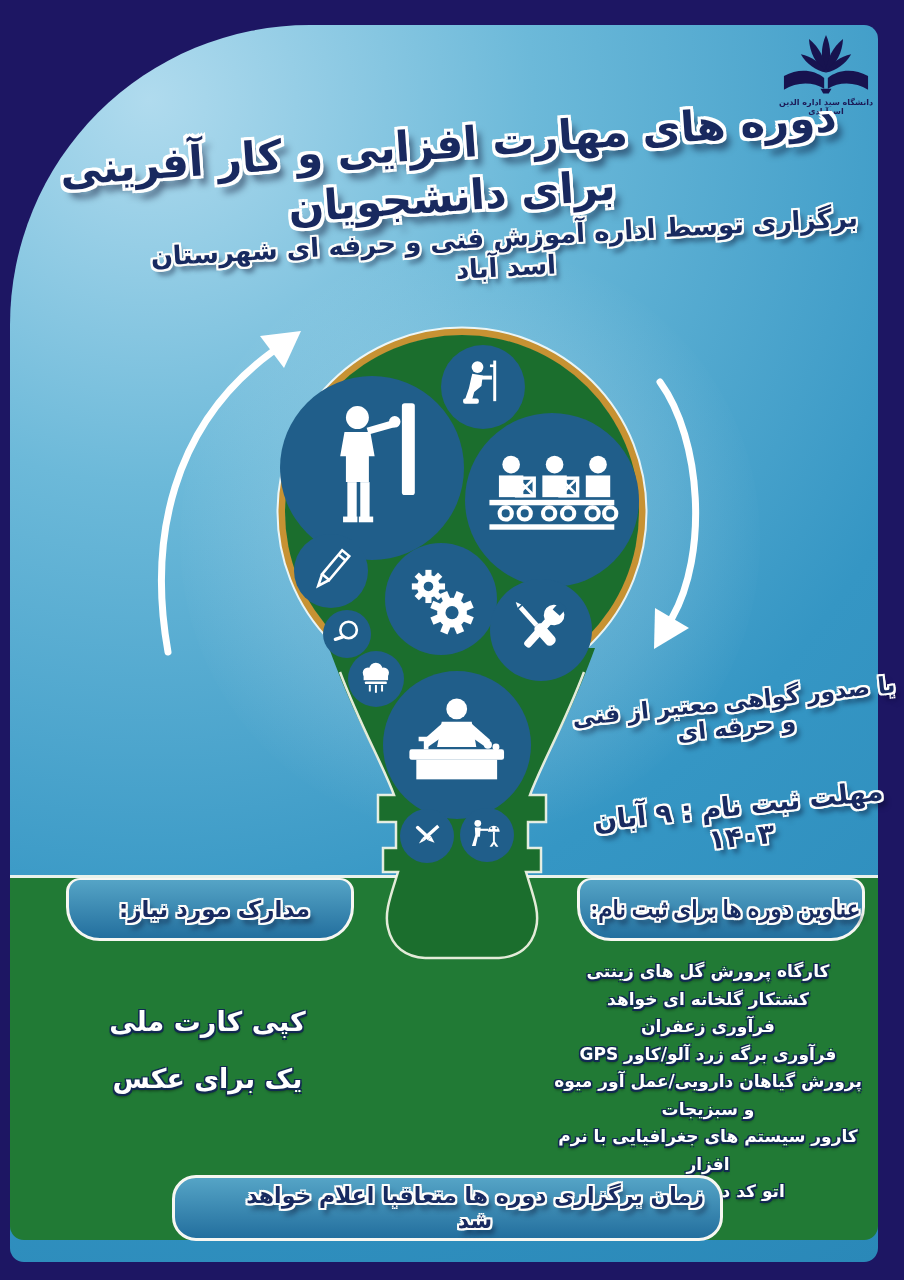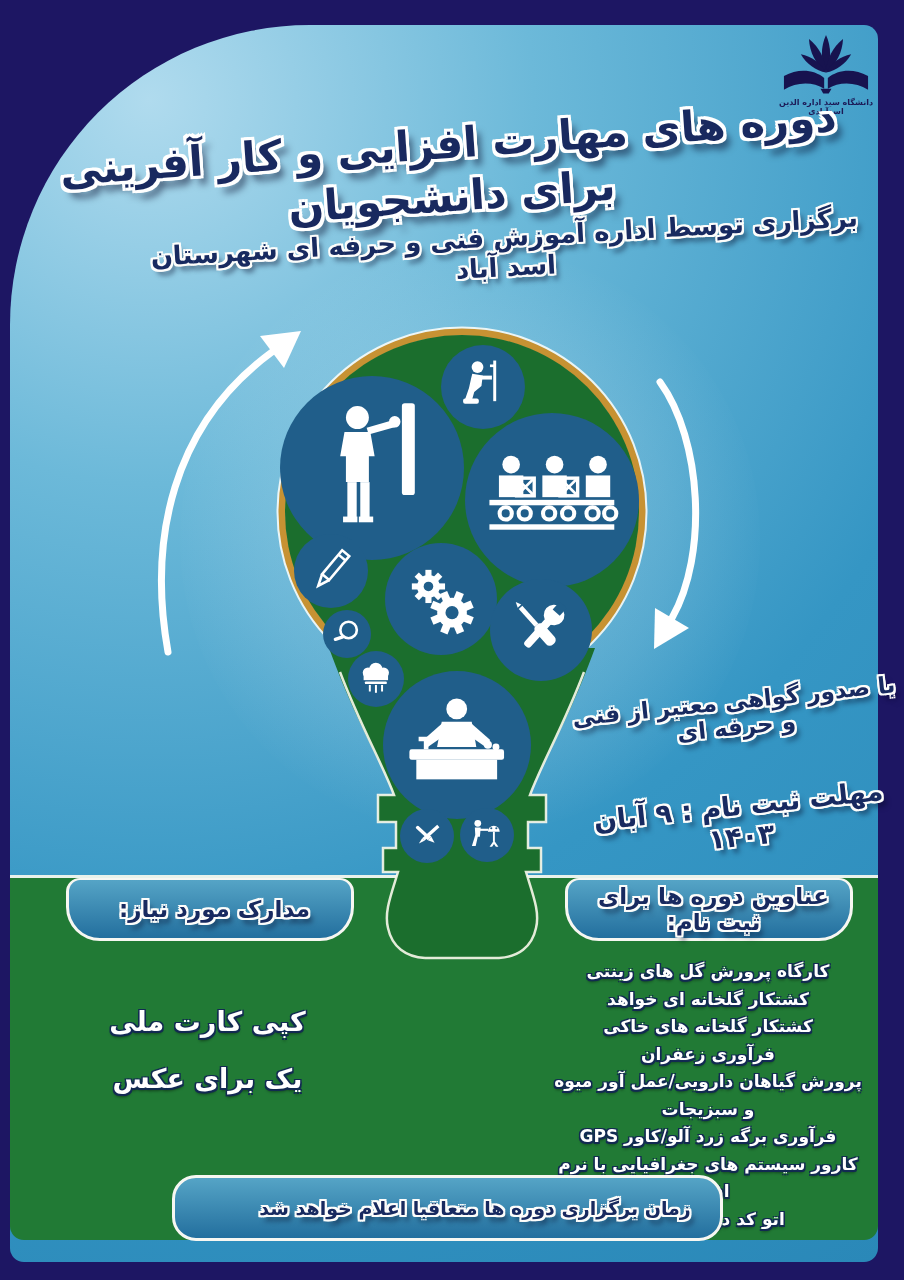--- a/index.html
+++ b/index.html
@@ -64,24 +64,24 @@
   }
   .icircle svg{width:78%;height:78%;}
   
   .tab{
     position:absolute;z-index:6;
     background:linear-gradient(#55a4c6, #236f9e);
     border:3px solid #f7f7f2;display:flex;align-items:center;justify-content:center;
   }
   .tab-header{top:878px;height:58px;border-radius:14px 14px 34px 34px;border-top-width:2px;}
   #docs-tab{left:66px;width:282px;}
-  #courses-tab{left:565px;width:282px;}
+  #courses-tab{left:577px;width:282px;font-family:Liberation Serif, serif;}
   .tab-text{font-size:23px;margin-left:9px;}
   #footer-banner{left:172px;top:1175px;width:545px;height:60px;border-radius:24px;}
-  #footer-banner .tab-text{font-size:19px;padding-left:46px;}
+  #footer-banner .tab-text{font-size:22px;padding-left:46px;}
   
   #docs-list{left:80px;top:1006px;width:255px;z-index:6;}
   #docs-list .doc-item{font-size:27px;margin-bottom:26px;}
   #courses-list{left:540px;top:958px;width:330px;z-index:6;}
   #courses-list .course-item{font-size:17px;line-height:27.5px;margin-left:6px;}
   ul{list-style:none;margin:0;padding:0;}
 </style>
 </head>
 <body>
 
@@ -343,23 +343,22 @@
 </div>
 
 <ul id="docs-list" class="abs">
   <li class="doc-item rtl white-outlined">کپی کارت ملی</li>
   <li class="doc-item rtl white-outlined">یک برای عکس</li>
 </ul>
 
 <ul id="courses-list" class="abs">
   <li class="course-item rtl white-outlined">کارگاه پرورش گل های زینتی</li>
   <li class="course-item rtl white-outlined">کشتکار گلخانه ای خواهد</li>
-  <li class="course-item rtl white-outlined">کشتکار گلخانه های خاکی</li>
   <li class="course-item rtl white-outlined">فرآوری زعفران</li>
+  <li class="course-item rtl white-outlined">فرآوری برگه زرد آلو/کاور GPS</li>
   <li class="course-item rtl white-outlined">پرورش گیاهان دارویی/عمل آور میوه و سبزیجات</li>
-  <li class="course-item rtl white-outlined">فرآوری برگه زرد آلو/کاور GPS</li>
   <li class="course-item rtl white-outlined">کارور سیستم های جغرافیایی با نرم افزار</li>
   <li class="course-item rtl white-outlined">اتو کد دو بعدیGIS</li>
 </ul>
 
 <div class="tab" id="footer-banner">
   <span class="tab-text rtl navy-outlined-thin">زمان برگزاری دوره ها متعاقبا اعلام خواهد شد</span>
 </div>
 
 </body></html>

